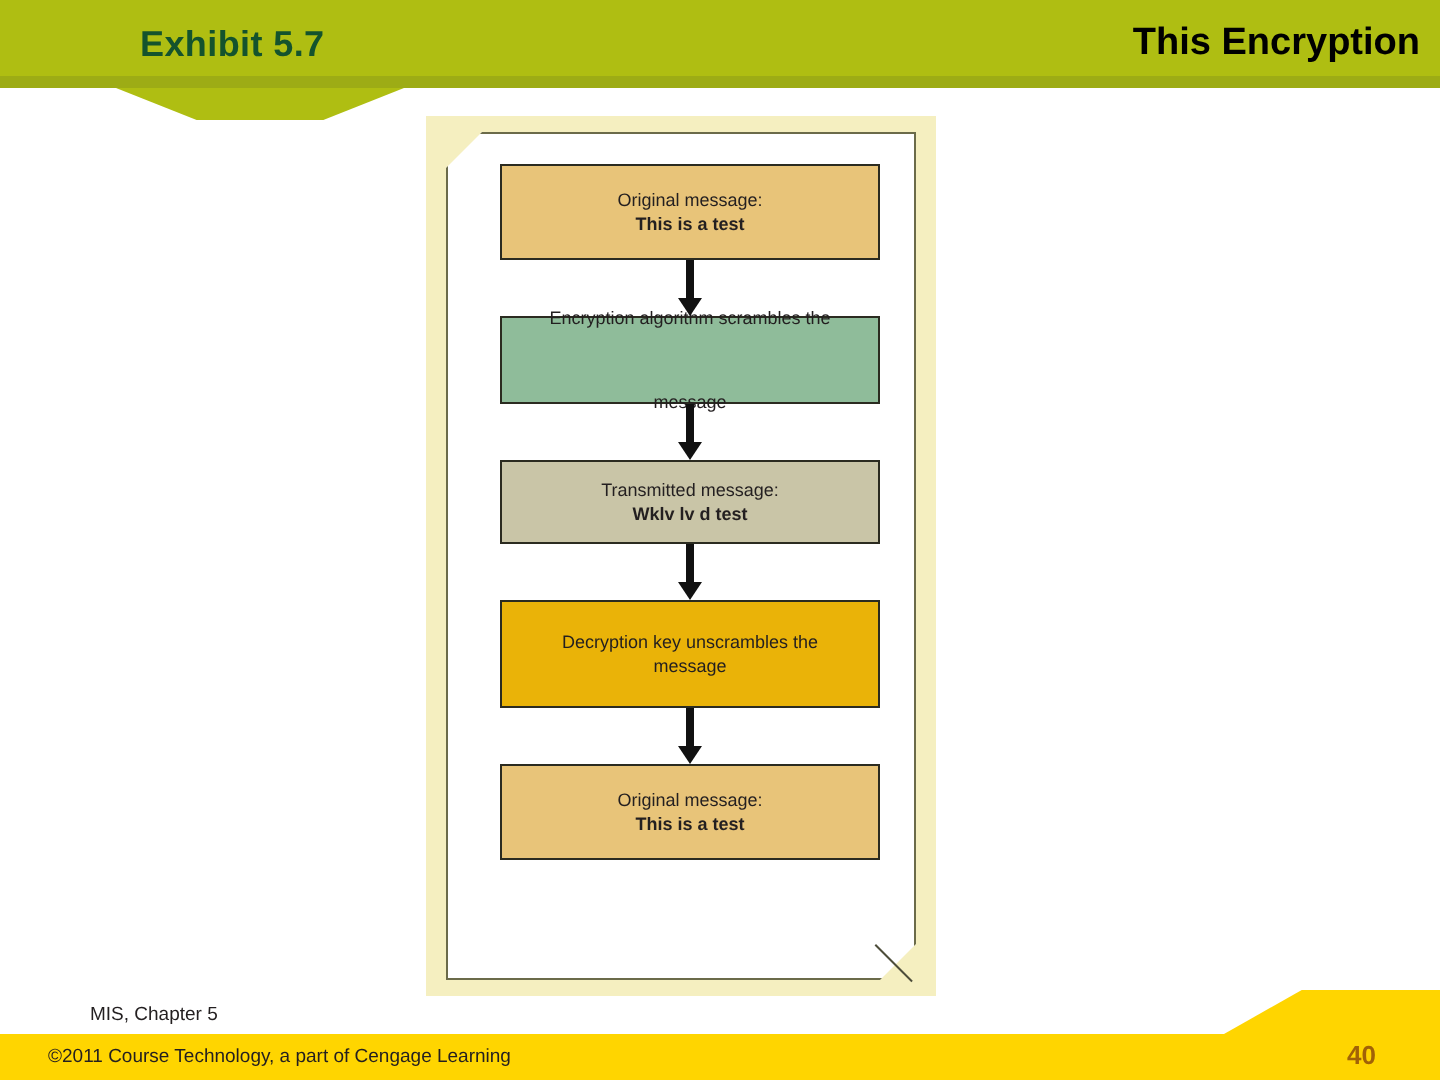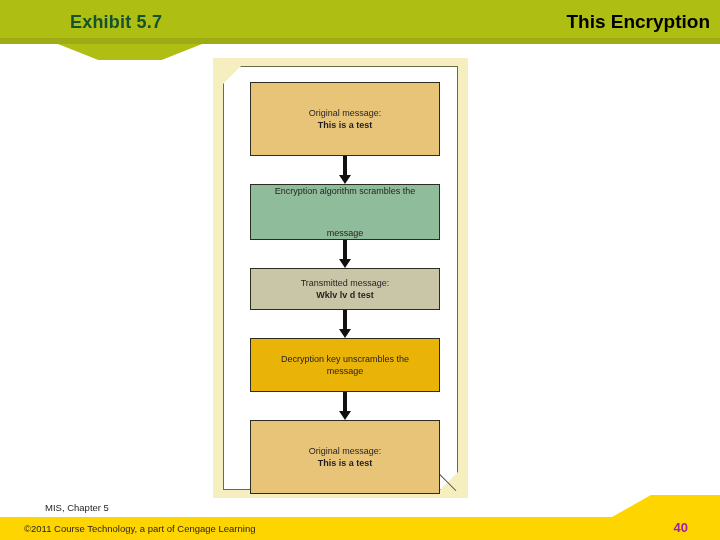--- a/index.html
+++ b/index.html
@@ -116,22 +116,22 @@
     color: #231f20;
   }
   .flow-box .ln2 {
     font-size: 9px;
     font-weight: bold;
     color: #231f20;
   }
   .flow-box.two-line-body .ln1 {
     font-size: 9px;
   }
-  .box-orange   { background: #E8C479; height: 74px; }
-  .box-green    { background: #8FBC9A; height: 56px; gap: 29px; }
+  .box-orange   { background: #E8C479; height: 48px; }
+  .box-green    { background: #8FBC9A; height: 44px; gap: 29px; }
   .box-khaki    { background: #C9C5A7; height: 42px; }
   .box-blue     { background: #eab308; height: 54px; }
 
   .arrow {
     position: relative;
     width: 190px;
     height: 28px;
   }
   .arrow .shaft {
     position: absolute;
@@ -188,21 +188,21 @@
     font-size: 9.5px;
     color: #231f20;
     white-space: nowrap;
   }
   .page-number {
     position: absolute;
     right: 32px;
     bottom: 5px;
     font-size: 13px;
     font-weight: bold;
-    color: #a21caf;
+    color: #a16207;
   }
 </style>
 </head>
 <body>
 
 <div class="header-band"></div>
 <div class="header-band-shade"></div>
 <div class="header-tab"></div>
 <div class="exhibit-label">Exhibit 5.7</div>
 <div class="slide-title">This Encryption</div>

